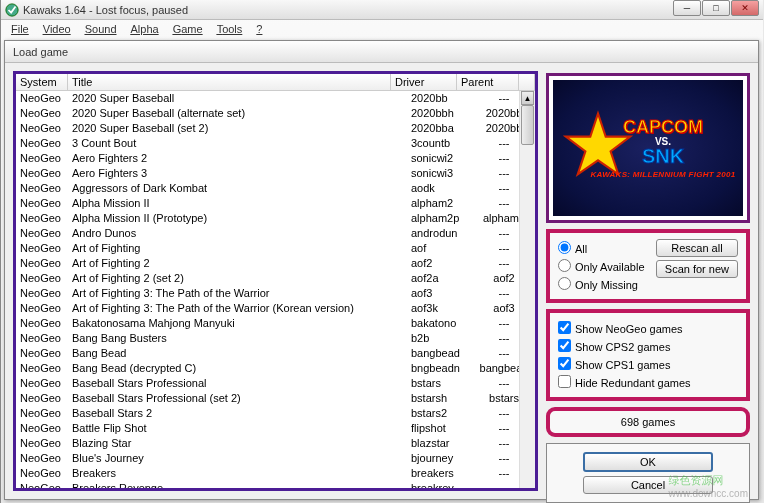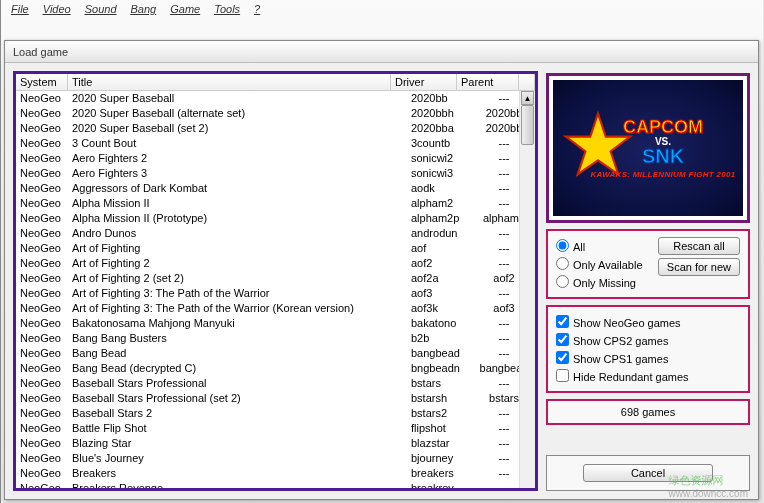--- a/index.html
+++ b/index.html
@@ -6,21 +6,21 @@
 body { background: #e8e8e8; width: 764px; height: 503px; overflow: hidden; position: relative; }
 
 .main-window { width: 763px; height: 503px; background: linear-gradient(to bottom, #fafafa 0%, #e8e8e8 100%); border-left: 1px solid #888; }
 .titlebar { height: 20px; background: linear-gradient(to bottom, #f8f8f8, #e0e0e0); display: flex; align-items: center; padding-left: 4px; border-bottom: 1px solid #bbb; position: relative; }
 .titlebar .icon { width: 14px; height: 14px; margin-right: 4px; }
 .titlebar span.title { color: #333; }
 .win-controls { position: absolute; right: 4px; top: 0; display: flex; gap: 1px; }
 .win-btn { width: 28px; height: 16px; background: linear-gradient(to bottom, #fff, #ddd); border: 1px solid #888; border-radius: 2px; display: flex; align-items: center; justify-content: center; font-size: 9px; }
 .win-btn.close { background: linear-gradient(to bottom, #f5a0a0, #d46a6a); color: #700; }
 
-.menubar { height: 18px; display: flex; align-items: center; gap: 2px; padding: 0 4px; text-decoration: underline; color: #333; font-style: italic; }
+.menubar { height: 18px; display: flex; align-items: center; gap: 2px; padding: 0 4px; text-decoration: underline; color: #333; }
 .menubar span { padding: 0 6px; text-decoration: none; }
 .menubar span::first-letter { text-decoration: underline; }
 
 .dialog { position: absolute; top: 40px; left: 4px; width: 755px; height: 460px; background: #f0f0f0; border: 1px solid #888; box-shadow: 1px 1px 4px rgba(0,0,0,0.3); }
 .dialog-title { height: 22px; background: linear-gradient(to bottom, #fff, #e4e4e4); border-bottom: 1px solid #bbb; display: flex; align-items: center; padding-left: 8px; color: #333; }
 
 .dialog-body { display: flex; padding: 8px; gap: 8px; height: calc(100% - 22px); }
 .left { flex: 1; border: 3px solid #4c1d95; background: #fff; display: flex; flex-direction: column; overflow: hidden; }
 .right { width: 204px; display: flex; flex-direction: column; gap: 6px; }
 
@@ -44,45 +44,57 @@
 
 .preview { border: 3px solid #701a75; background: #fff; padding: 4px; margin-top: 2px; }
 .preview-img { width: 100%; height: 136px; background: radial-gradient(ellipse at center, #1a2060 0%, #0a1040 70%, #05082a 100%); position: relative; display: flex; flex-direction: column; align-items: center; justify-content: center; overflow: hidden; }
 .star { position: absolute; left: 10px; top: 30px; width: 70px; height: 70px; }
 .logo-text { font-family: Arial Black, sans-serif; font-weight: 900; text-align: center; position: relative; z-index: 2; margin-left: 30px; }
 .capcom { color: #ffd800; font-size: 18px; -webkit-text-stroke: 1px #cc0000; text-shadow: 1px 1px 0 #cc0000; }
 .vs { color: #fff; font-size: 10px; margin: -2px 0; }
 .snk { color: #00aaff; font-size: 20px; -webkit-text-stroke: 1px #003399; }
 .sub { color: #ff2200; font-size: 8px; font-style: italic; margin-top: 2px; letter-spacing: 0.3px; }
 
-.panel { border: 2px solid #be185d; background: #f8f8f8; padding: 6px 8px; }
+.panel { border: 4px solid #be185d; background: #f8f8f8; padding: 6px 8px; }
 .filter-row { display: flex; justify-content: space-between; align-items: flex-start; }
 .radios label, .checks label { display: block; padding: 2px 0; }
 .radios input, .checks input { margin-right: 4px; vertical-align: -1px; }
 .filter-btns { display: flex; flex-direction: column; gap: 3px; }
 .btn { background: linear-gradient(to bottom, #fff, #e0e0e0); border: 1px solid #888; border-radius: 3px; padding: 2px 8px; cursor: pointer; min-width: 80px; text-align: center; }
 
-.count-panel { text-align: center; padding: 5px; }
+.count-panel { text-align: center; padding: 5px; border-radius: 9px; }
 
 .dialog-btns { margin-top: auto; border: 1px solid #888; padding: 8px; display: flex; flex-direction: column; gap: 4px; align-items: center; background: #f8f8f8; }
 .dialog-btns .btn { width: 130px; }
 .btn.default { border: 2px solid #3a6ea5; }
 
 .watermark { position: absolute; bottom: 4px; right: 16px; color: #3fbf3f; opacity: 0.6; font-size: 14px; font-family: "SimHei", sans-serif; pointer-events: none; z-index: 10; }
 .wm-url { display: block; font-size: 10px; color: #888; }
 </style>
 </head>
 <body>
 
 <div class="main-window">
+  <div class="titlebar">
+    <svg class="icon" viewBox="0 0 16 16">
+        <circle cx="8" cy="8" r="7" fill="#4a8" stroke="#060"></circle>
+        <path d="M4 8 L7 11 L12 4" stroke="#fff" fill="none" stroke-width="2"></path>
+      </svg>
+    <span class="title">Kawaks 1.64 - Lost focus, paused</span>
+    <div class="win-controls">
+      <div class="win-btn">─</div>
+      <div class="win-btn">□</div>
+      <div class="win-btn close">✕</div>
+    </div>
+  </div>
   <div class="menubar">
     <span>File</span>
     <span>Video</span>
     <span>Sound</span>
-    <span>Bang</span>
+    <span>Alpha</span>
     <span>Game</span>
     <span>Tools</span>
     <span>?</span>
   </div>
 
   <div class="dialog">
     <div class="dialog-title">Load game</div>
     <div class="dialog-body">
       <div class="left">
         <div class="list-header">
@@ -296,20 +308,21 @@
           <label><input type="checkbox" checked="" style=""><span>Show CPS2 games</span></label>
           <label><input type="checkbox" checked="" style=""><span>Show CPS1 games</span></label>
           <label><input type="checkbox" style=""><span>Hide Redundant games</span></label>
         </div>
 
         <div class="panel count-panel">
           <span>698 games</span>
         </div>
 
         <div class="dialog-btns">
+          <button class="btn default">OK</button>
           <button class="btn">Cancel</button>
         </div>
       </div>
     </div>
   </div>
 </div>
 
 <div class="watermark">
   <span>绿色资源网</span>
   <span class="wm-url">www.downcc.com</span>

